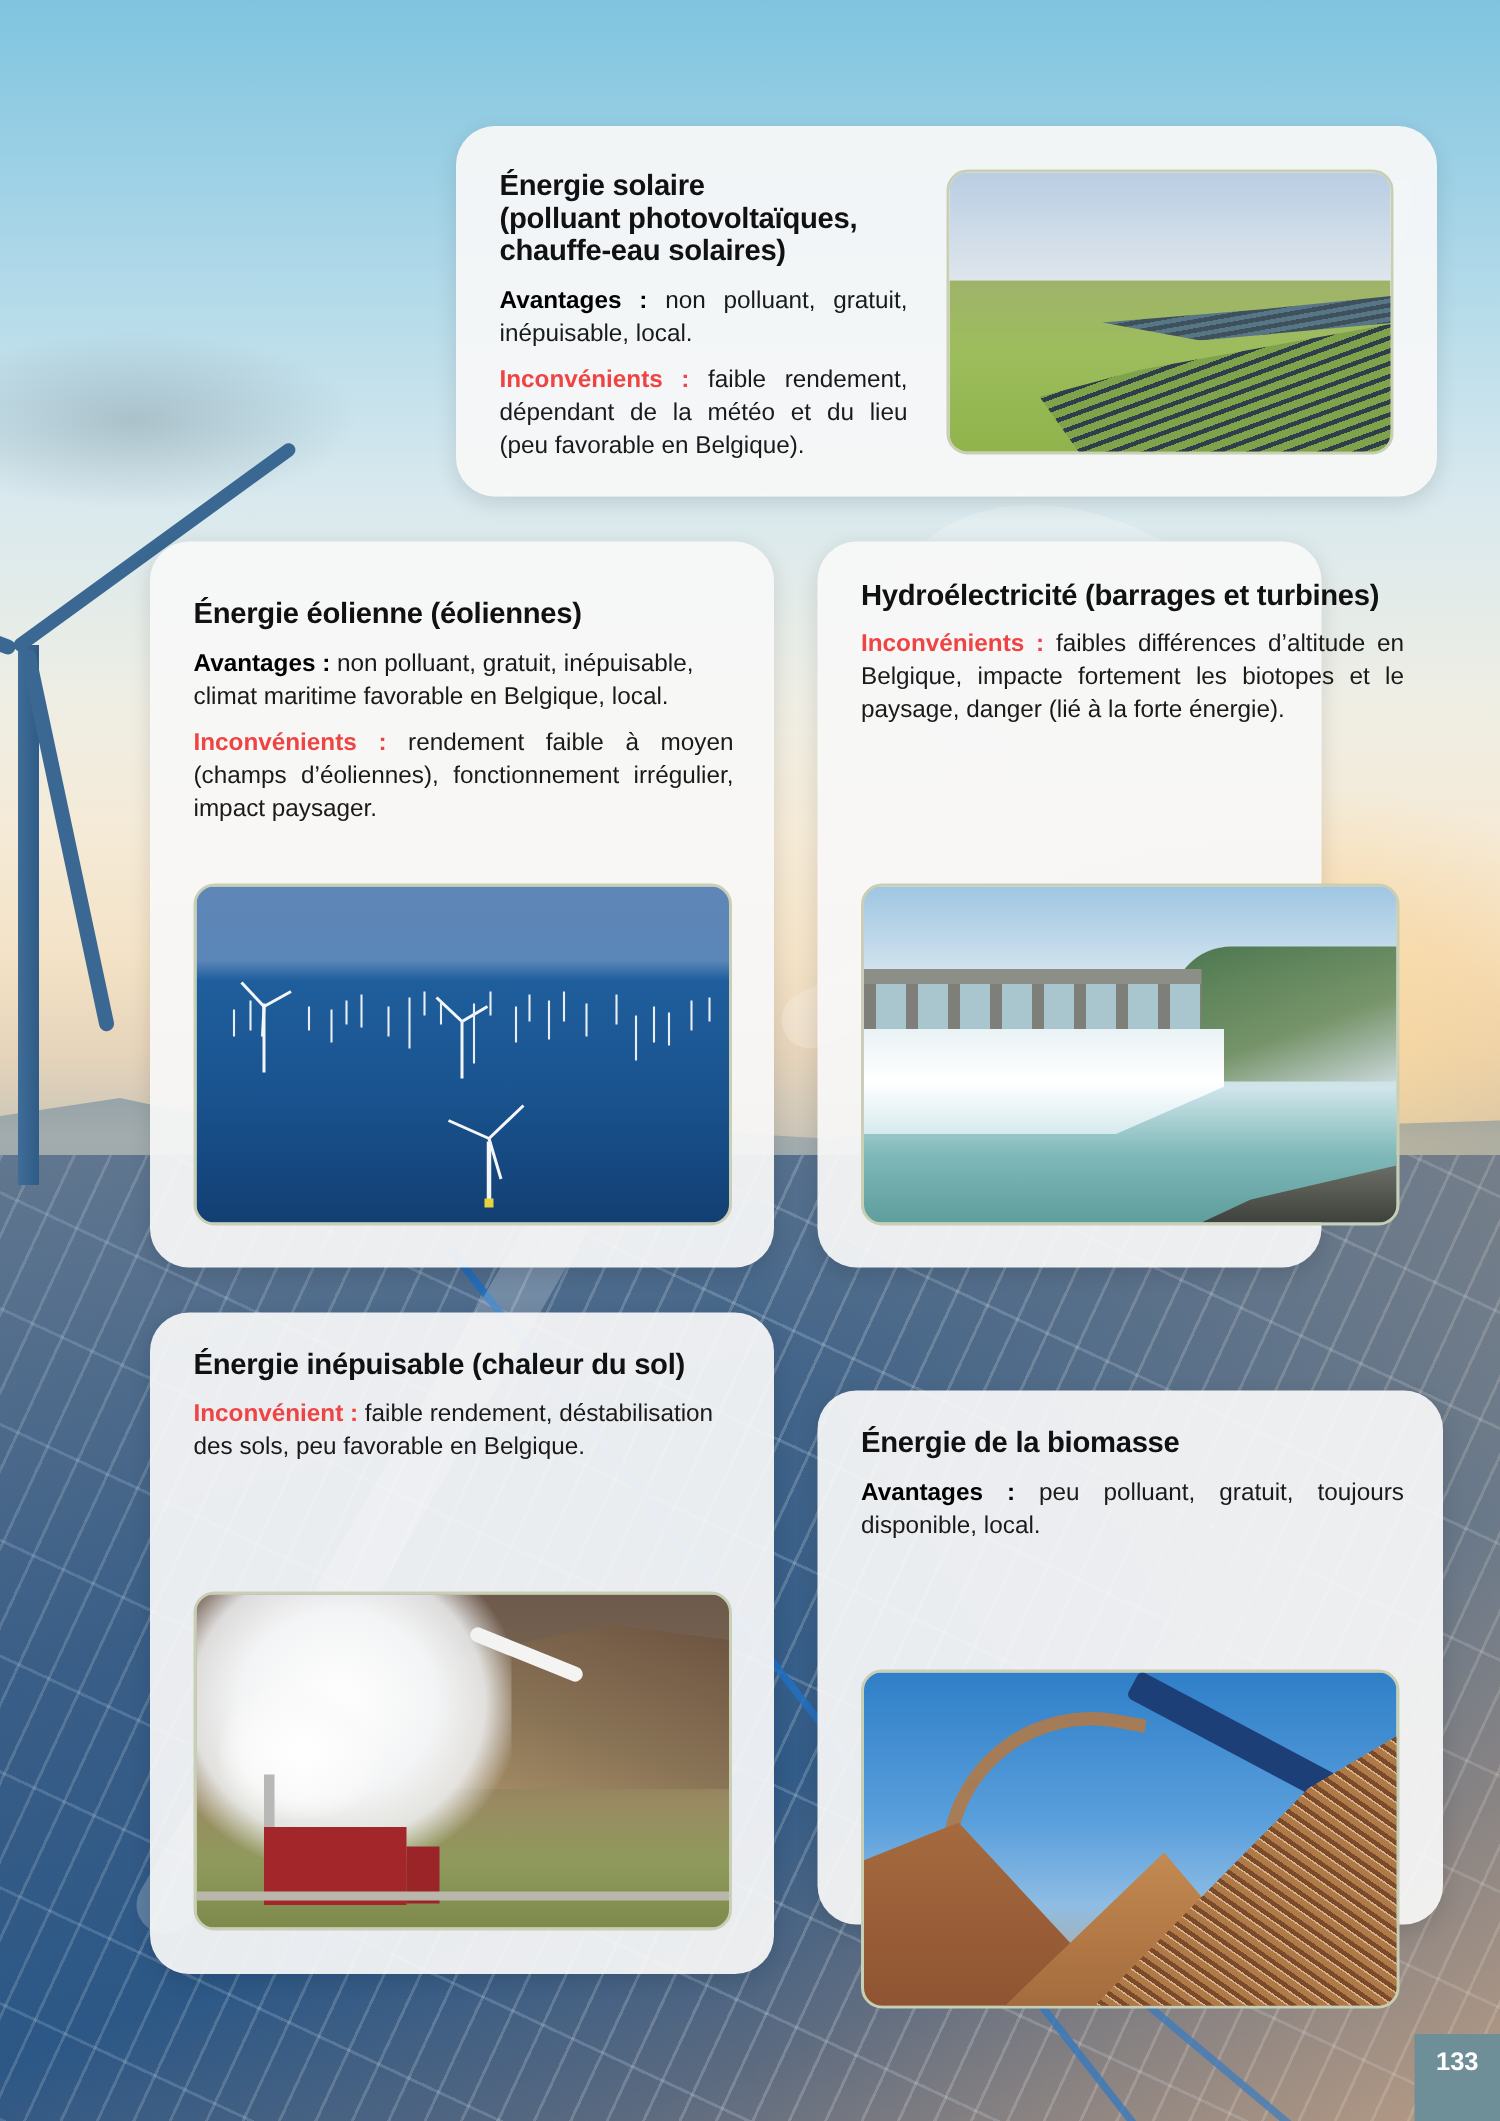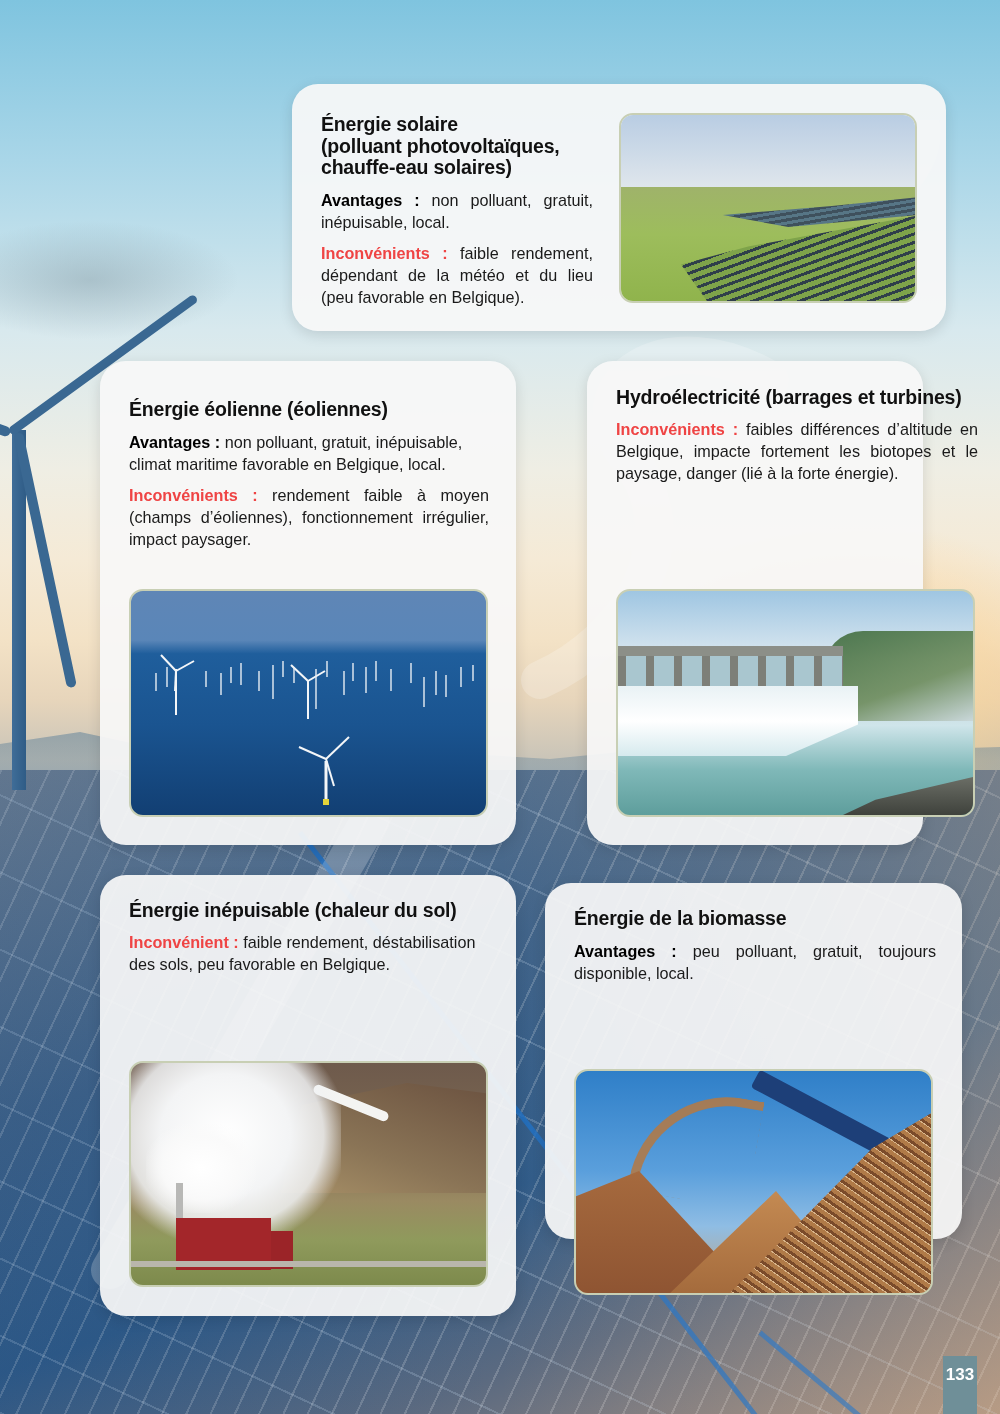--- a/index.html
+++ b/index.html
@@ -80,21 +80,21 @@
     .photo {
       position: absolute;
       border-radius: 14px;
       border: 2px solid #c8cfb4;
       overflow: hidden;
     }
     .photo .layer { position: absolute; }
 
     
     .page-num {
-      position: absolute; left: 943px; top: 1356px; width: 34px; height: 58px;
+      position: absolute; left: 943px; top: 1356px; width: 57px; height: 58px;
       background: #6f8f98;
       color: #fff; font-family: "Liberation Sans", sans-serif; font-weight: bold;
       font-size: 17px; display: flex; align-items: center; justify-content: center;
       padding-bottom: 20px;
     }
     .watermark {
       position: absolute; left: 70px; top: 120px; width: 880px; height: 1200px;
       pointer-events: none;
     }
   </style>
@@ -118,21 +118,21 @@
 </div>
 
 <svg class="watermark" viewBox="0 0 880 1200">
   <g fill="none" stroke="rgba(255,255,255,0.22)" stroke-width="38" stroke-linecap="round">
     <path d="M40 1150 L300 700"></path>
     <path d="M470 560 C560 520 620 420 560 340 C500 260 600 200 700 260"></path>
     <path d="M760 120 C820 80 860 40 850 0"></path>
   </g>
 </svg>
 
-<div class="card" style="left:292px; top:84px; width:654px; height:247px;">
+<div class="card" style="left:304px; top:84px; width:654px; height:247px;">
   <div style="position:absolute; left:29px; top:30px; width:272px;">
     <h2>
       <span>Énergie solaire</span><br>
       <span>(polluant photovoltaïques,</span><br>
       <span>chauffe-eau solaires)</span>
     </h2>
     <p class="just" style="margin-top:10px;">
       <span class="lbl-adv">Avantages :</span><span> non polluant, gratuit, inépuisable, local.</span>
     </p>
     <p class="just">
@@ -200,21 +200,21 @@
           <line x1="305" y1="80" x2="305" y2="104"></line>
         <line x1="315" y1="84" x2="315" y2="106"></line>
           <line x1="330" y1="76" x2="330" y2="96"></line>
         <line x1="342" y1="74" x2="342" y2="90"></line>
       </g>
       <rect x="192" y="208" width="6" height="6" fill="#e5d43a"></rect>
     </svg>
   </div>
 </div>
 
-<div class="card" style="left:545px; top:361px; width:336px; height:484px;margin-left:42px;">
+<div class="card" style="left:545px; top:361px; width:336px; height:484px;">
   <div style="position:absolute; left:29px; top:26px; width:362px;">
     <h2>Hydroélectricité (barrages et turbines)</h2>
     <p class="just">
       <span class="lbl-inc">Inconvénients :</span><span> faibles différences d’altitude en Belgique, impacte fortement les biotopes et le paysage, danger (lié à la forte énergie).</span>
     </p>
   </div>
   <div class="photo" style="left:29px; top:228px; width:359px; height:228px;
        background: linear-gradient(180deg,#9fc6e2 0%,#dbe8f0 30%,#c5d6dc 45%,#cfe5ea 60%,#7fb8b8 80%,#5e9e9c 100%);">
     <div class="layer" style="right:0; top:40px; width:150px; height:90px;
       background: linear-gradient(160deg,#3e6b3e,#6d8c5c 60%,#c9d6d8); border-radius: 40px 0 0 0; opacity:0.9;"></div>
@@ -246,21 +246,21 @@
       background: radial-gradient(ellipse at 45% 40%,#ffffff 0%,#f3f4f5 40%,rgba(240,242,244,0.85) 60%,rgba(240,242,244,0) 75%);"></div>
     <div class="layer" style="left:15px; top:60px; width:110px; height:90px;
       background: radial-gradient(ellipse at center,#ffffff 0%,rgba(250,250,250,0.9) 50%,rgba(250,250,250,0) 75%);"></div>
     <div class="layer" style="left:45px; top:120px; width:7px; height:50px; background:#b8b8b6;"></div>
     <div class="layer" style="left:45px; top:155px; width:95px; height:52px; background:#a3262a;"></div>
     <div class="layer" style="left:140px; top:168px; width:22px; height:38px; background:#9b2428;"></div>
     <div class="layer" style="left:0; top:198px; width:359px; height:6px; background:#b9b6ac;"></div>
   </div>
 </div>
 
-<div class="card" style="left:545px; top:883px; width:417px; height:356px;">
+<div class="card" style="left:545px; top:927px; width:417px; height:356px;">
   <div style="position:absolute; left:29px; top:25px; width:362px;">
     <h2>Énergie de la biomasse</h2>
     <p class="just" style="margin-top:10px;">
       <span class="lbl-adv">Avantages :</span><span> peu polluant, gratuit, toujours disponible, local.</span>
     </p>
   </div>
   <div class="photo" style="left:29px; top:186px; width:359px; height:226px;
        background: linear-gradient(180deg,#2f7fc8 0%,#5a9fdc 45%,#8fbde4 70%,#c2a27c 100%);">
     <div class="layer" style="left:170px; top:35px; width:160px; height:20px; background:#1d3f78; transform: rotate(28deg); border-radius:4px;"></div>
     <div class="layer" style="left:60px; top:20px; width:120px; height:110px;

